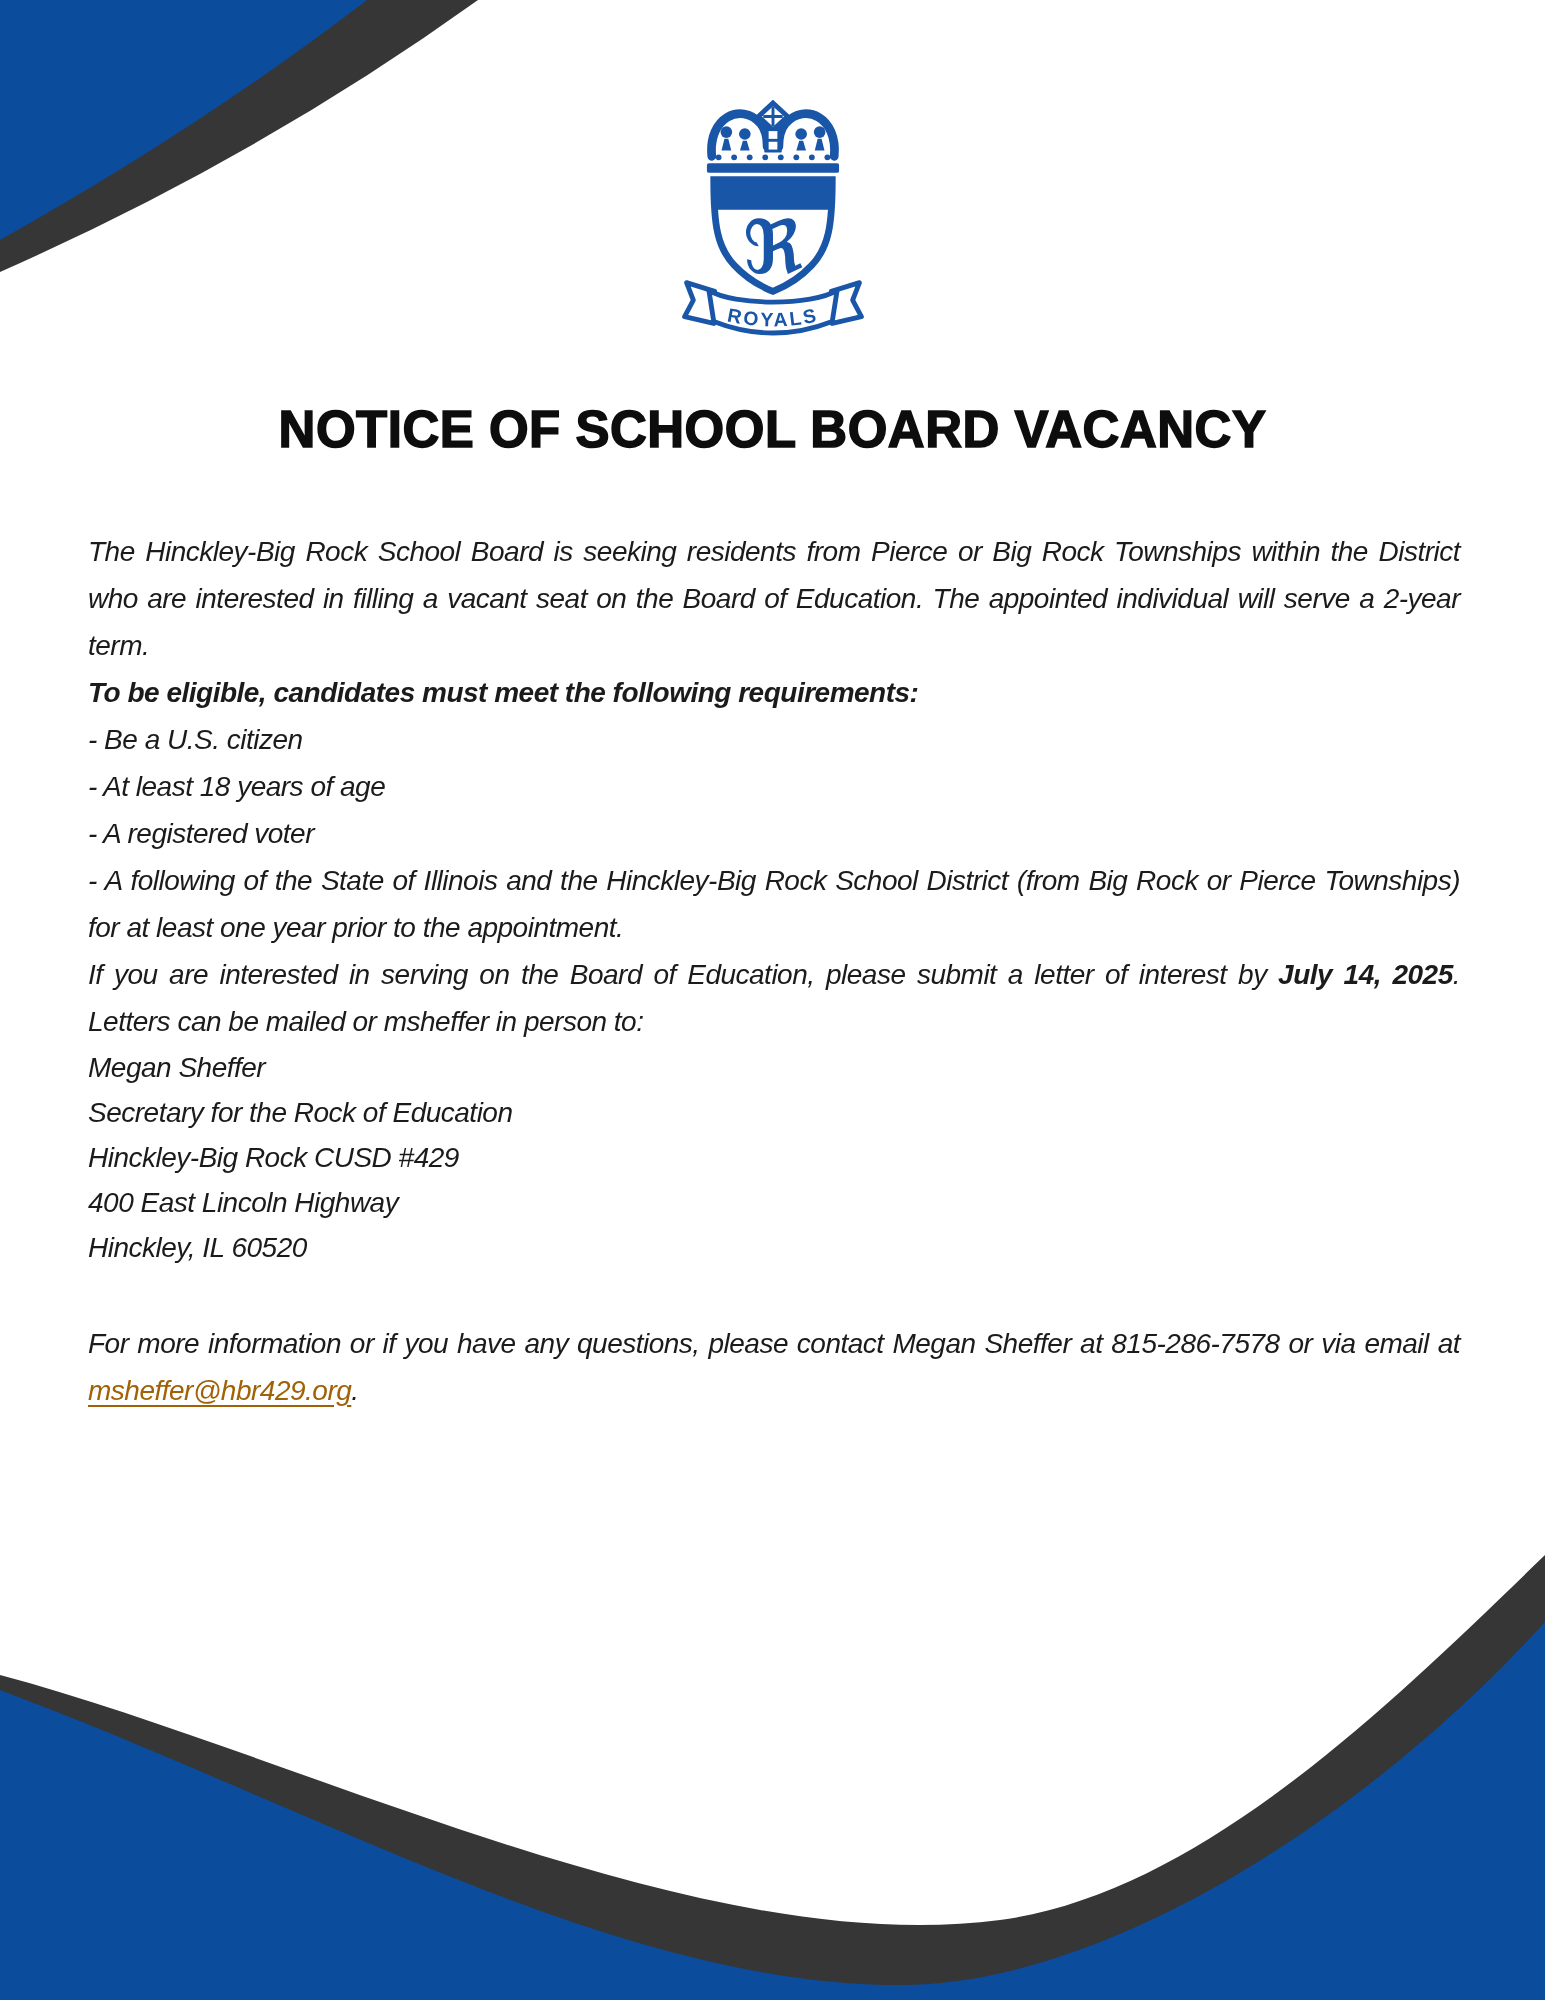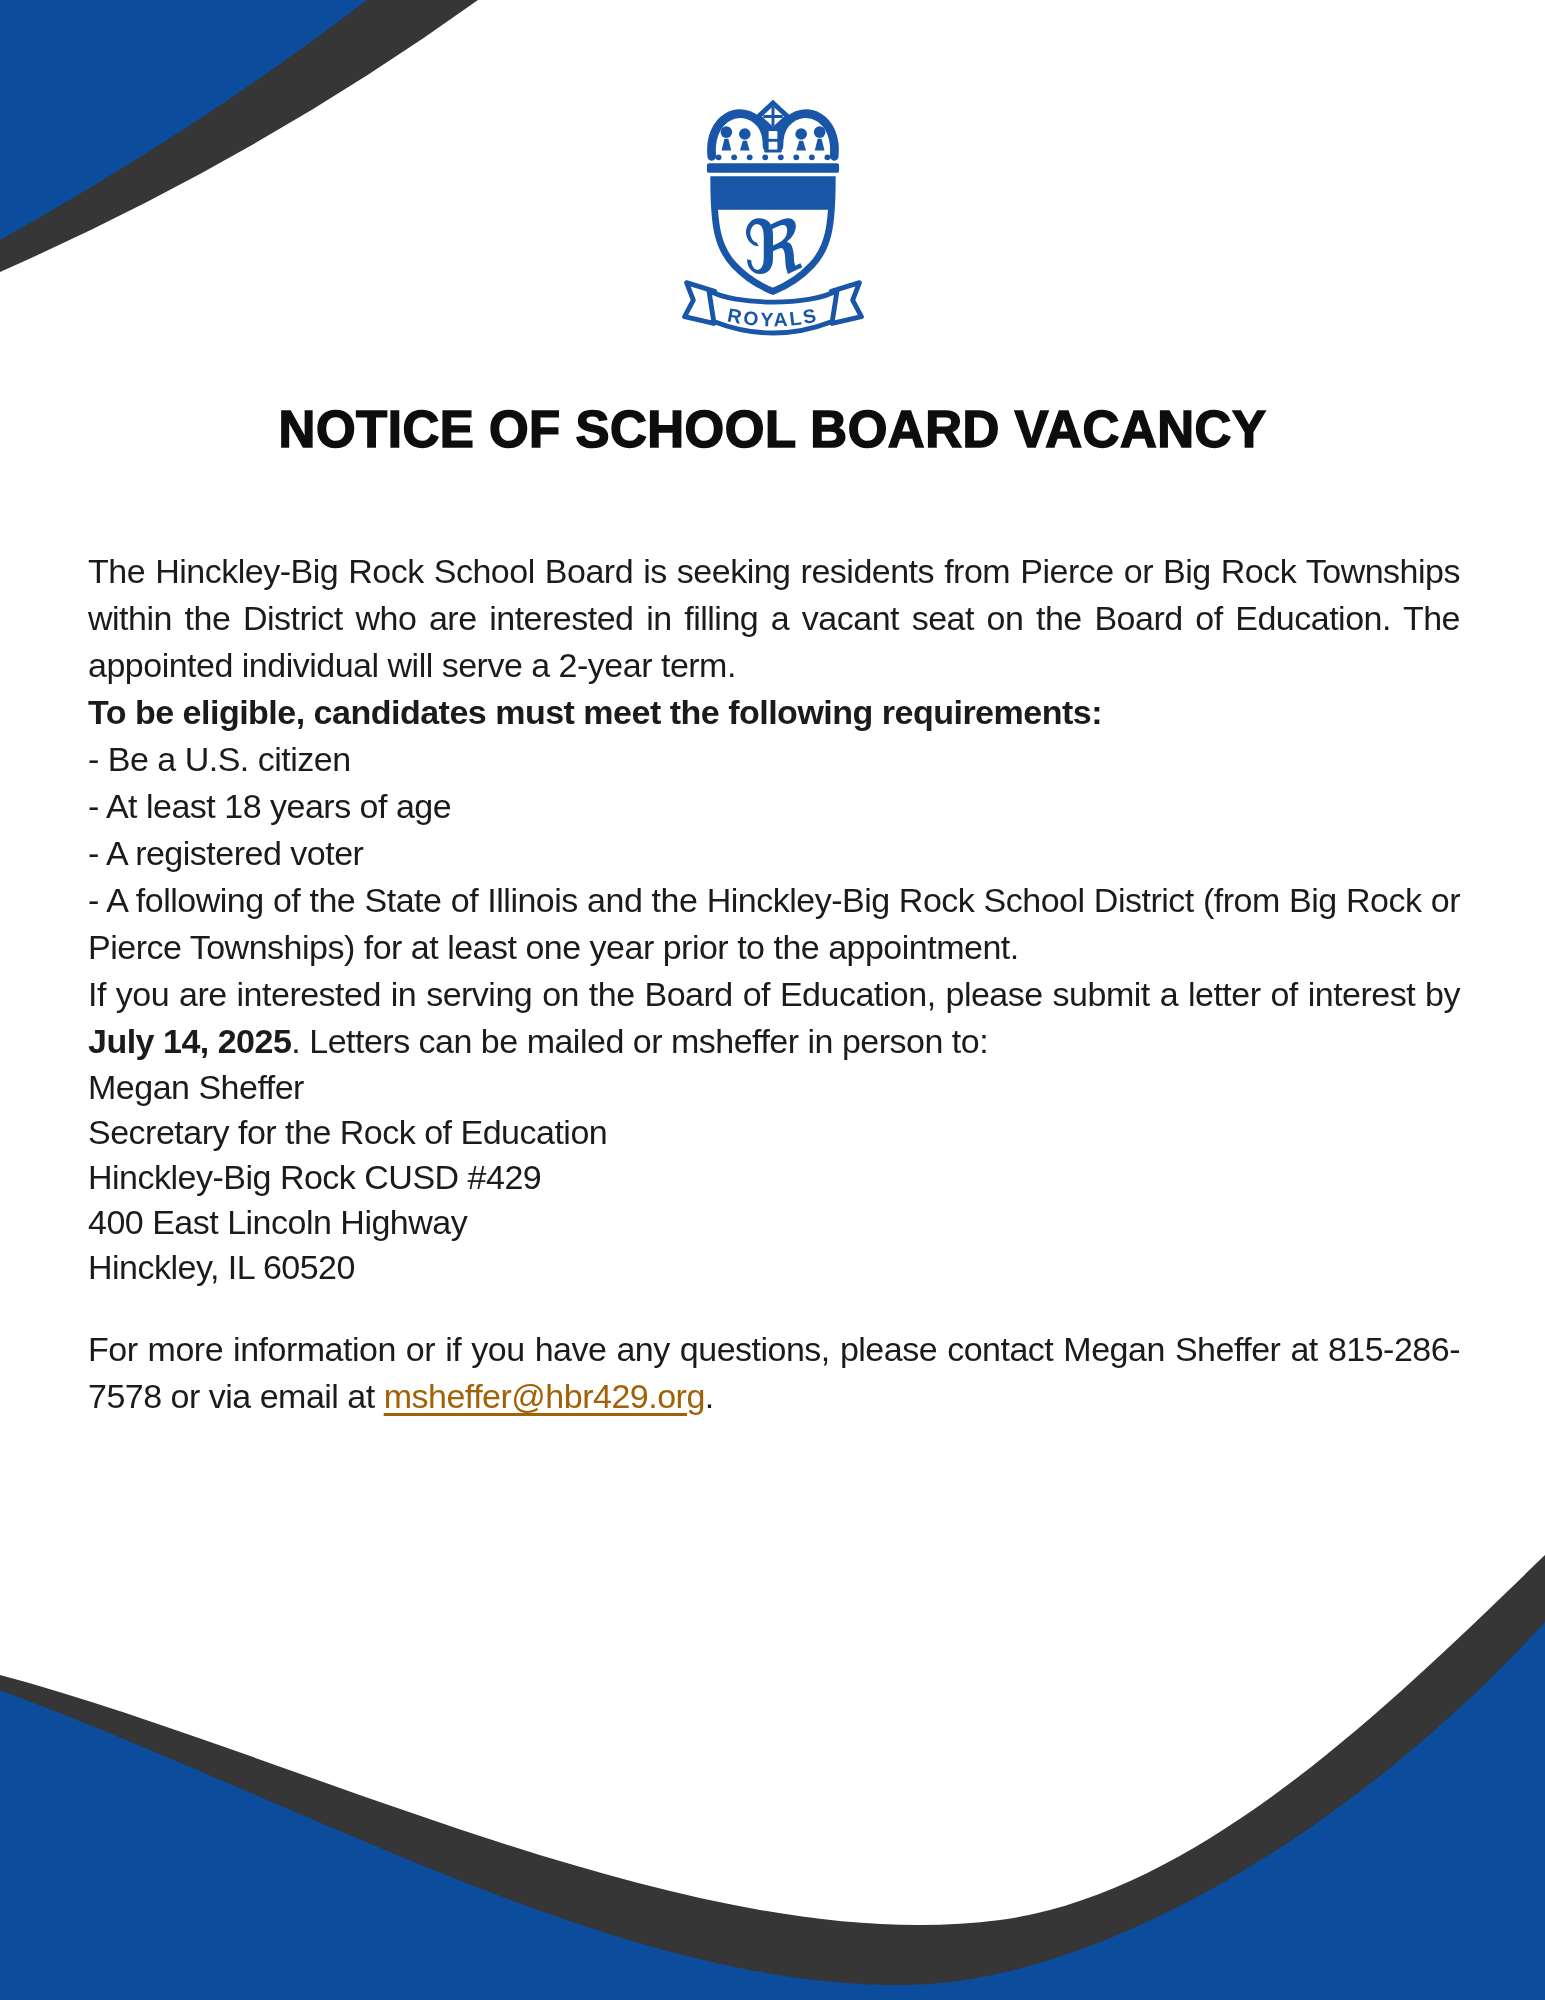--- a/index.html
+++ b/index.html
@@ -13,30 +13,30 @@
 
   .logo{position:absolute;top:100px;left:50%;transform:translateX(-50%);width:196px;height:238px;}
 
   .page-title{
     position:absolute;top:400px;left:0;width:100%;text-align:center;
     font-size:51px;font-weight:700;color:#0d0d0d;letter-spacing:.5px;
     -webkit-text-stroke:1.5px #0d0d0d;
   }
 
   .content{
-    position:absolute;left:88px;width:1372px;top:548px;
-    font-size:34px;line-height:47px;letter-spacing:-0.5px;color:#1b1b1b;
+    position:absolute;left:88px;width:1372px;top:528px;
+    font-size:28px;line-height:47px;letter-spacing:-0.5px;color:#1b1b1b;font-style:italic;
   }
   .content p{margin:0;}
   .justify{text-align:justify;}
   .intro{margin-bottom:66px;}
   .req-heading{font-weight:700;}
   .req-item-last{margin-bottom:44px;}
   .interest{margin-bottom:42px;}
-  .address{margin-bottom:36px;}
+  .address{margin-bottom:50px;}
   .address p{line-height:45px;}
   .bold{font-weight:700;}
   .email-link{text-decoration:underline;text-underline-offset:5px;color:#a16207;cursor:pointer;}
 </style>
 </head>
 <body>
 
 <div class="page">
 
   <svg class="deco top-left" width="500" height="300" viewBox="0 0 500 300" aria-hidden="true">

